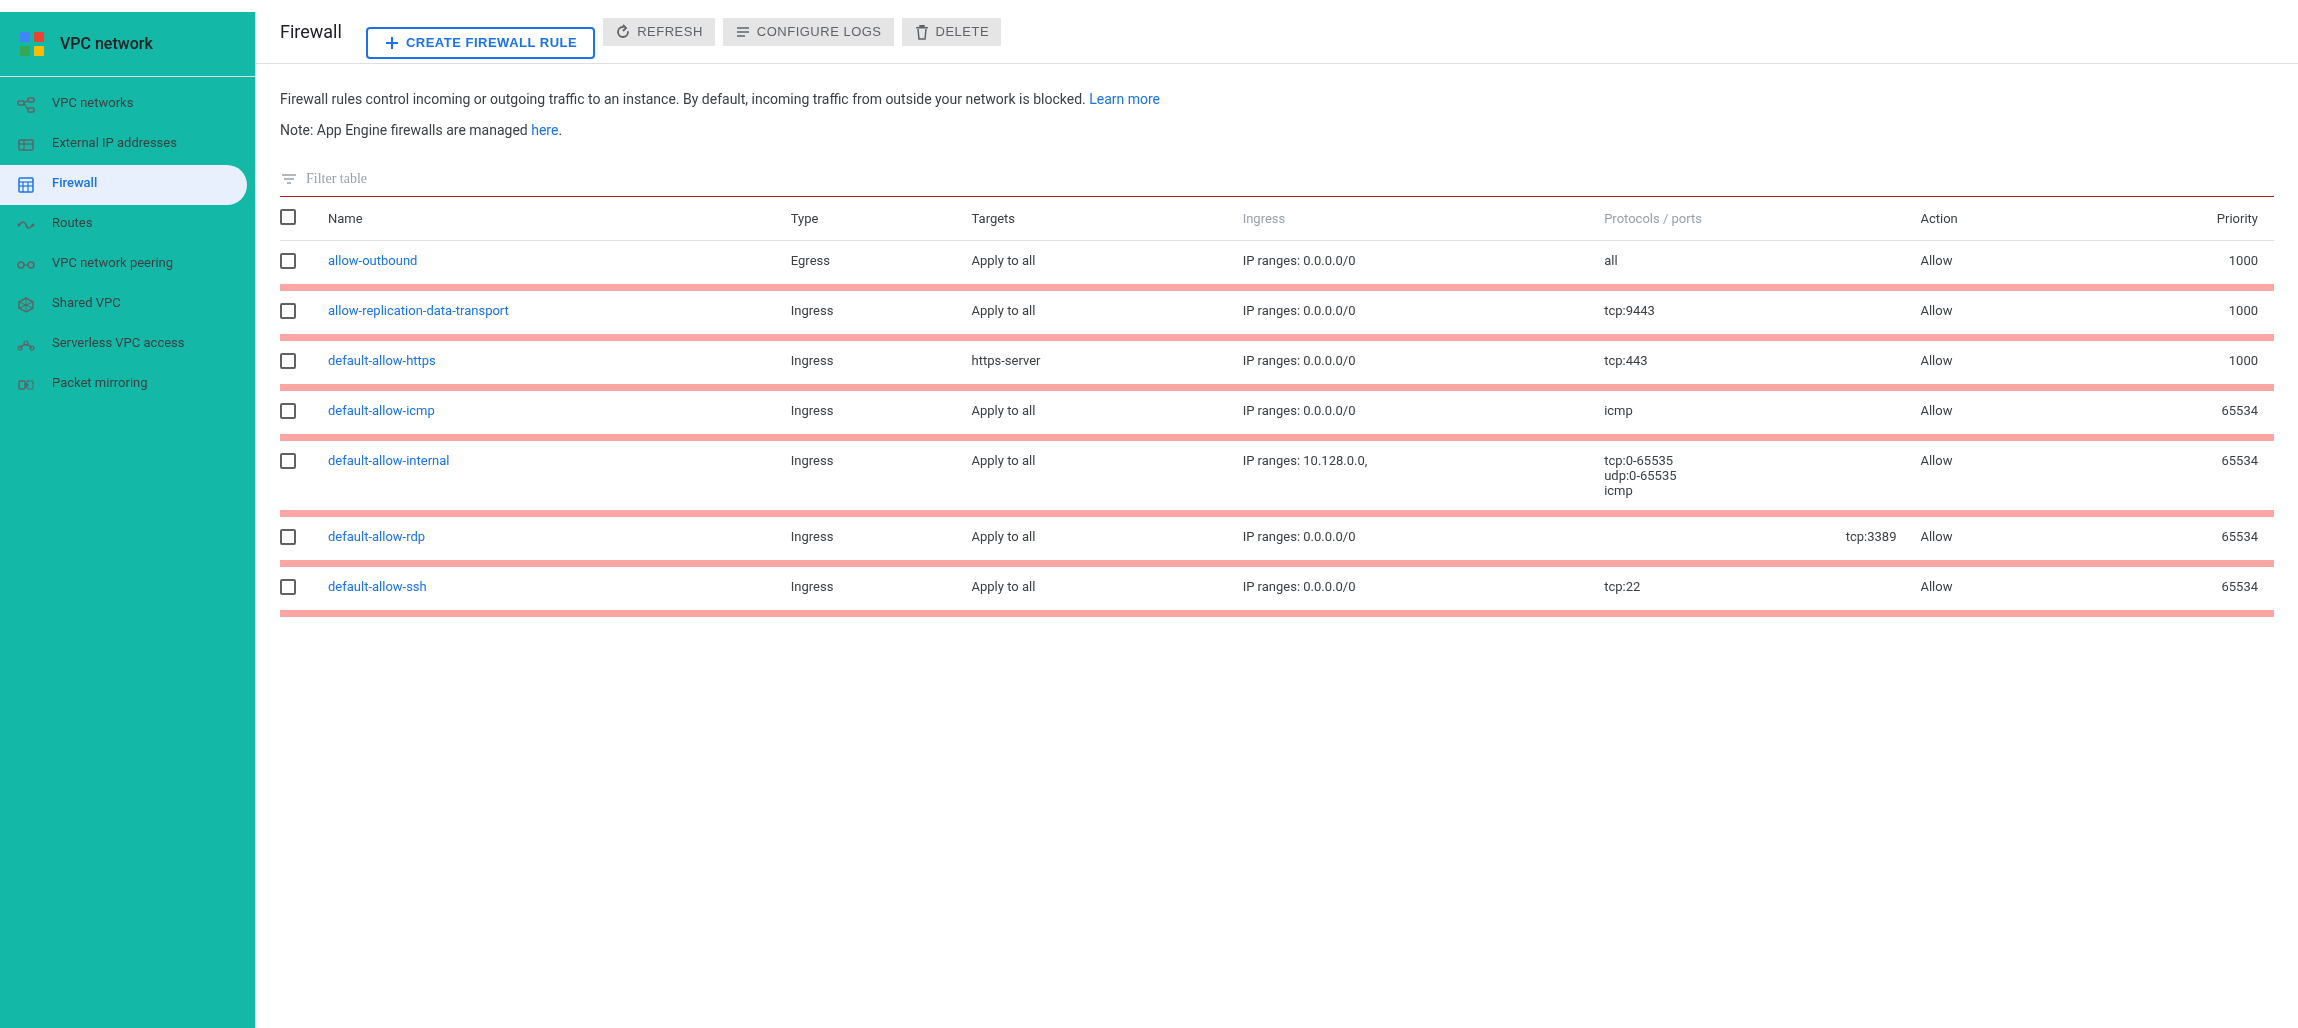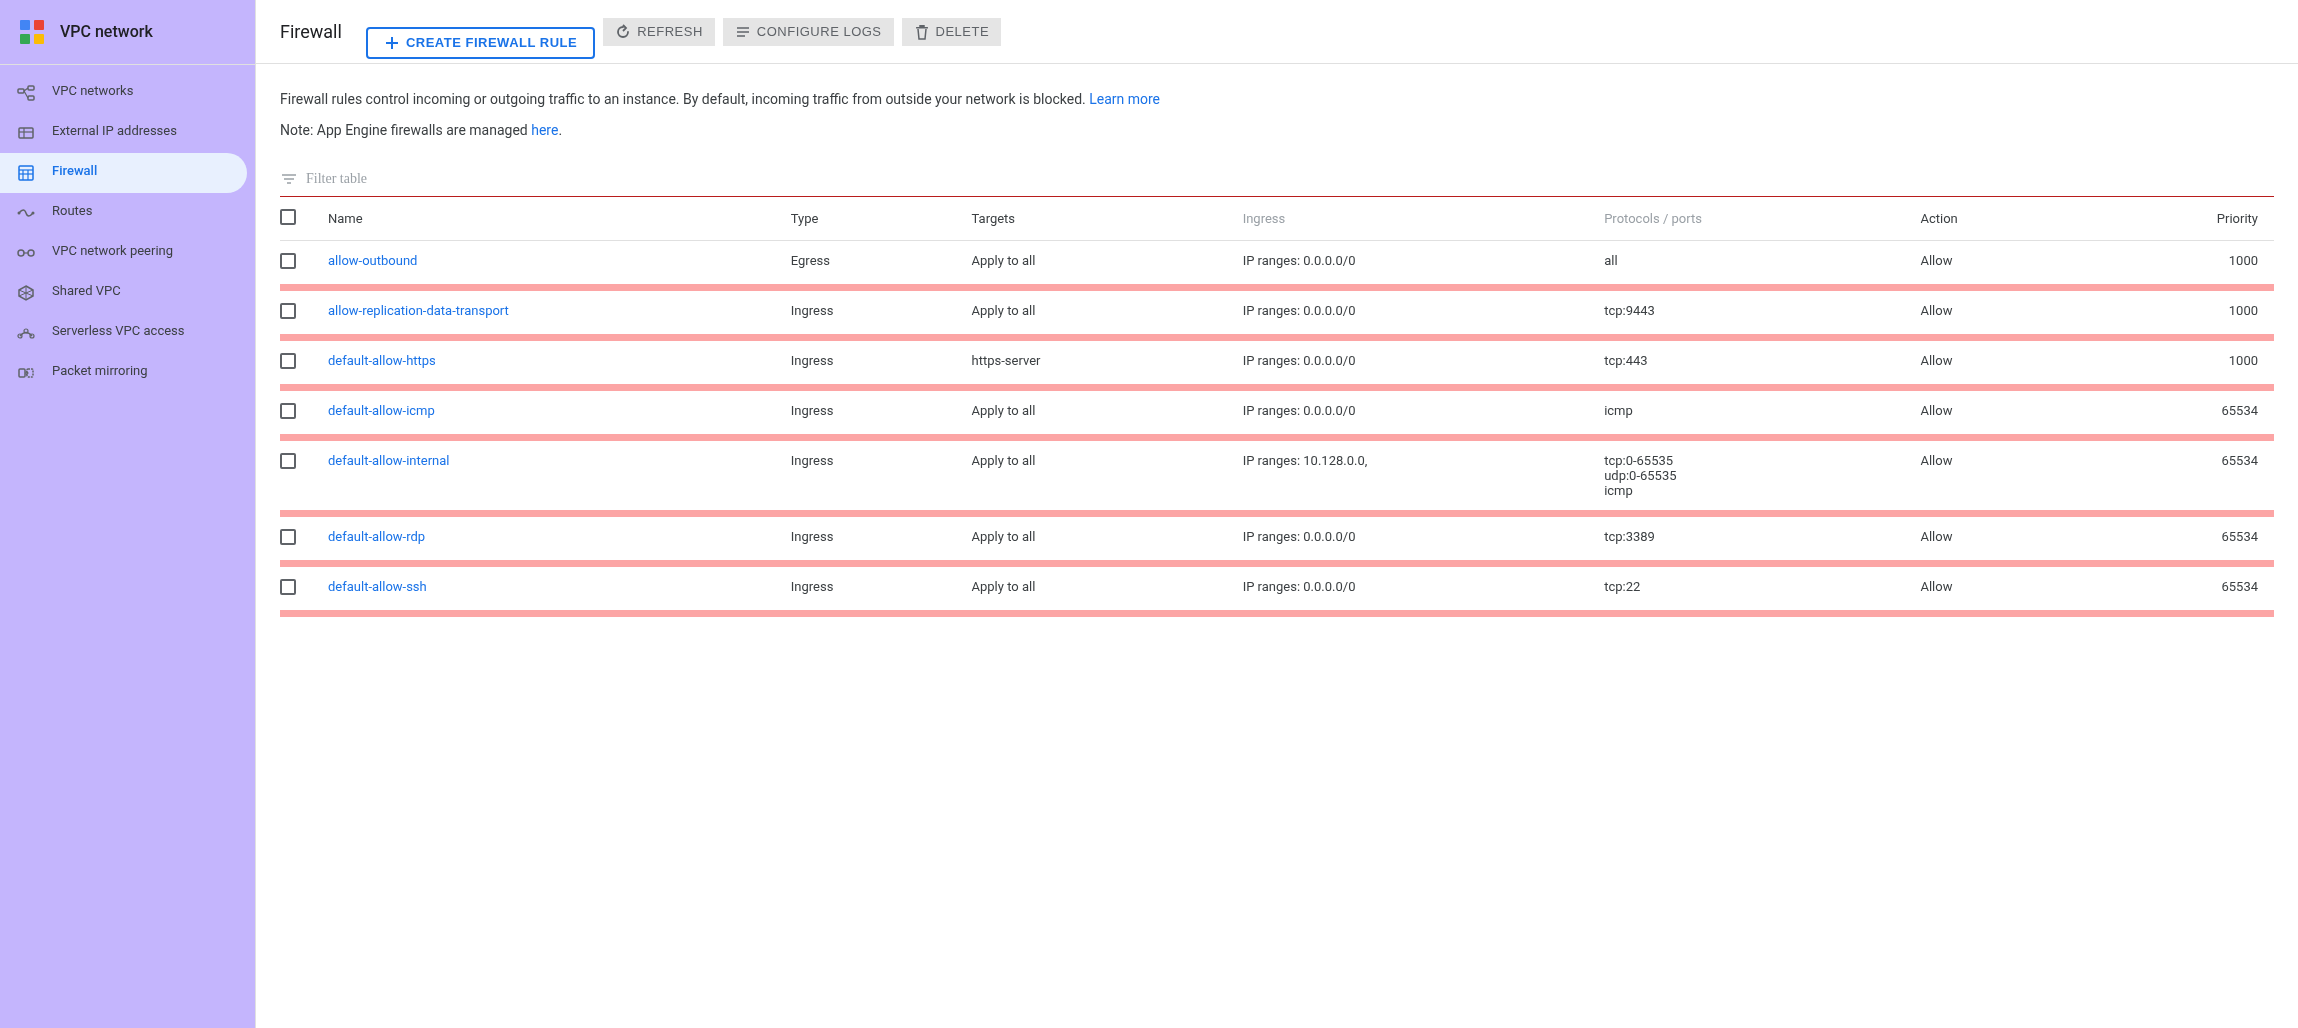--- a/index.html
+++ b/index.html
@@ -2,25 +2,26 @@
 <html><head>
   <meta charset="utf-8">
   <style>
     * { box-sizing: border-box; margin: 0; padding: 0; }
     body { font-family: 'Roboto', Arial, sans-serif; font-size: 14px; color: #202124; background: #fff; display: flex; height: 100vh; overflow: hidden; }
 
     
     .sidebar {
       width: 256px;
       min-width: 256px;
-      background: #c4b5fd;
+      background: #14b8a6;
       border-right: 1px solid #e0e0e0;
       display: flex;
       flex-direction: column;
       overflow-y: auto;
+      margin-top: 12px;
     }
     .sidebar-header {
       display: flex;
       align-items: center;
       padding: 16px 16px;
       border-bottom: 1px solid #e0e0e0;
       min-height: 64px;
     }
     .sidebar-logo {
       width: 32px;
@@ -493,21 +494,21 @@
           <tr>
     <td class="col-check">
       <span class="checkbox"></span>
     </td>
     <td class="col-name">
       <a class="row-name-link" href="#">default-allow-rdp</a>
     </td>
     <td class="col-type">Ingress</td>
     <td class="col-targets">Apply to all</td>
     <td class="col-filters">IP ranges: 0.0.0.0/0</td>
-    <td class="col-protocols" style="white-space:pre-line;">tcp:3389</td>
+    <td class="col-protocols" style="white-space:pre-line;text-align:right;">tcp:3389</td>
     <td class="col-action">Allow</td>
     <td class="col-priority">65534</td>
   </tr>
           <tr>
     <td class="col-check">
       <span class="checkbox"></span>
     </td>
     <td class="col-name">
       <a class="row-name-link" href="#">default-allow-ssh</a>
     </td>

